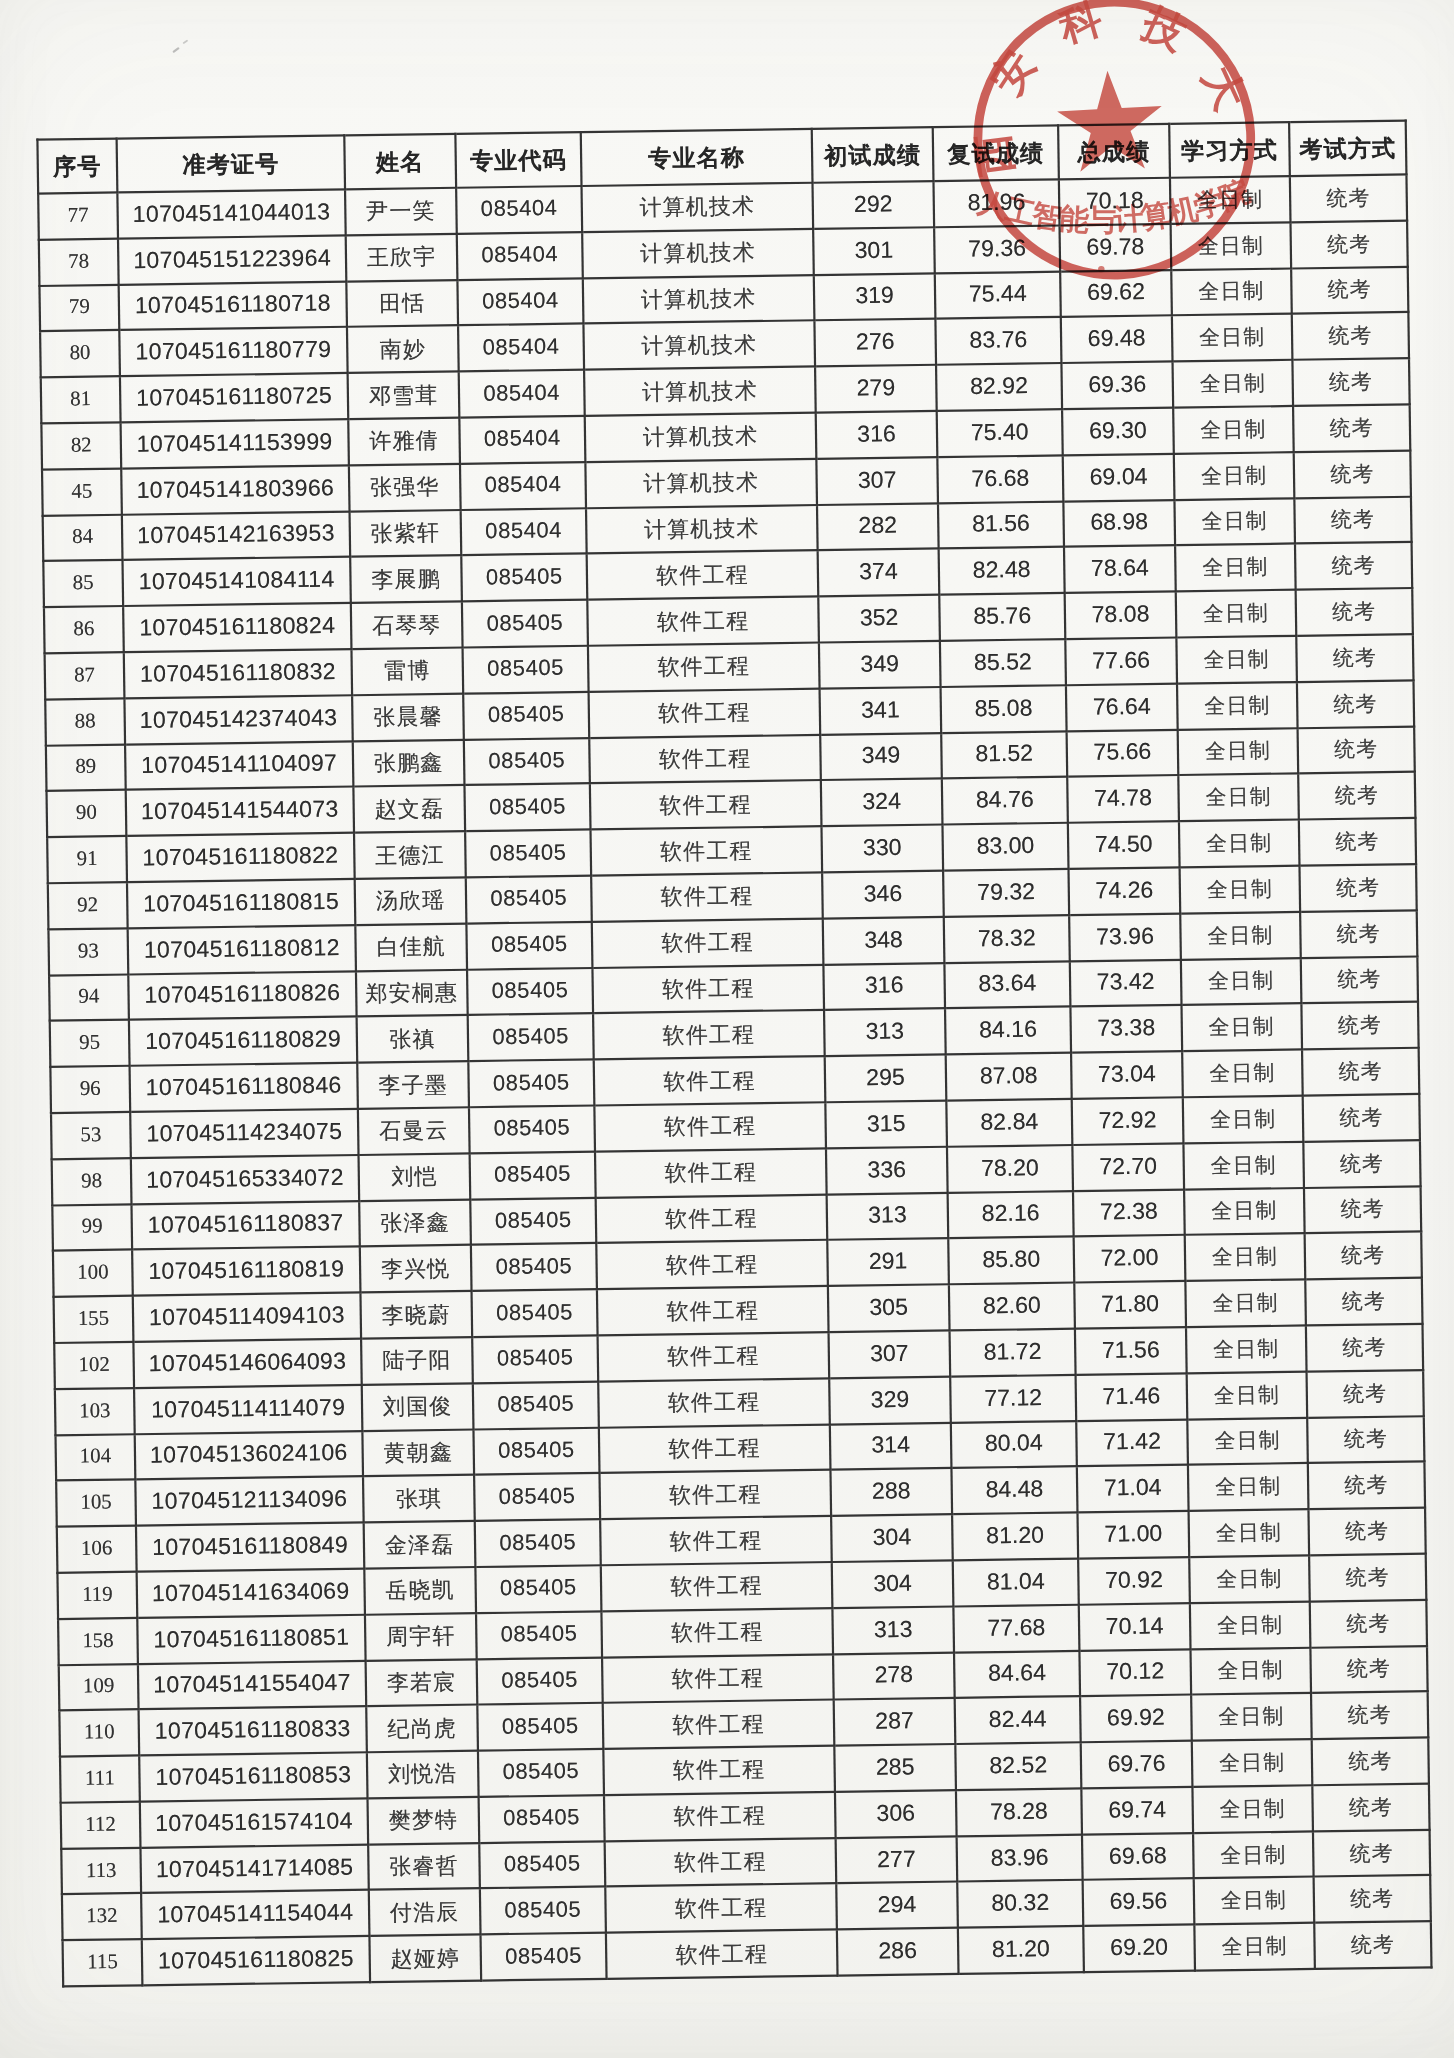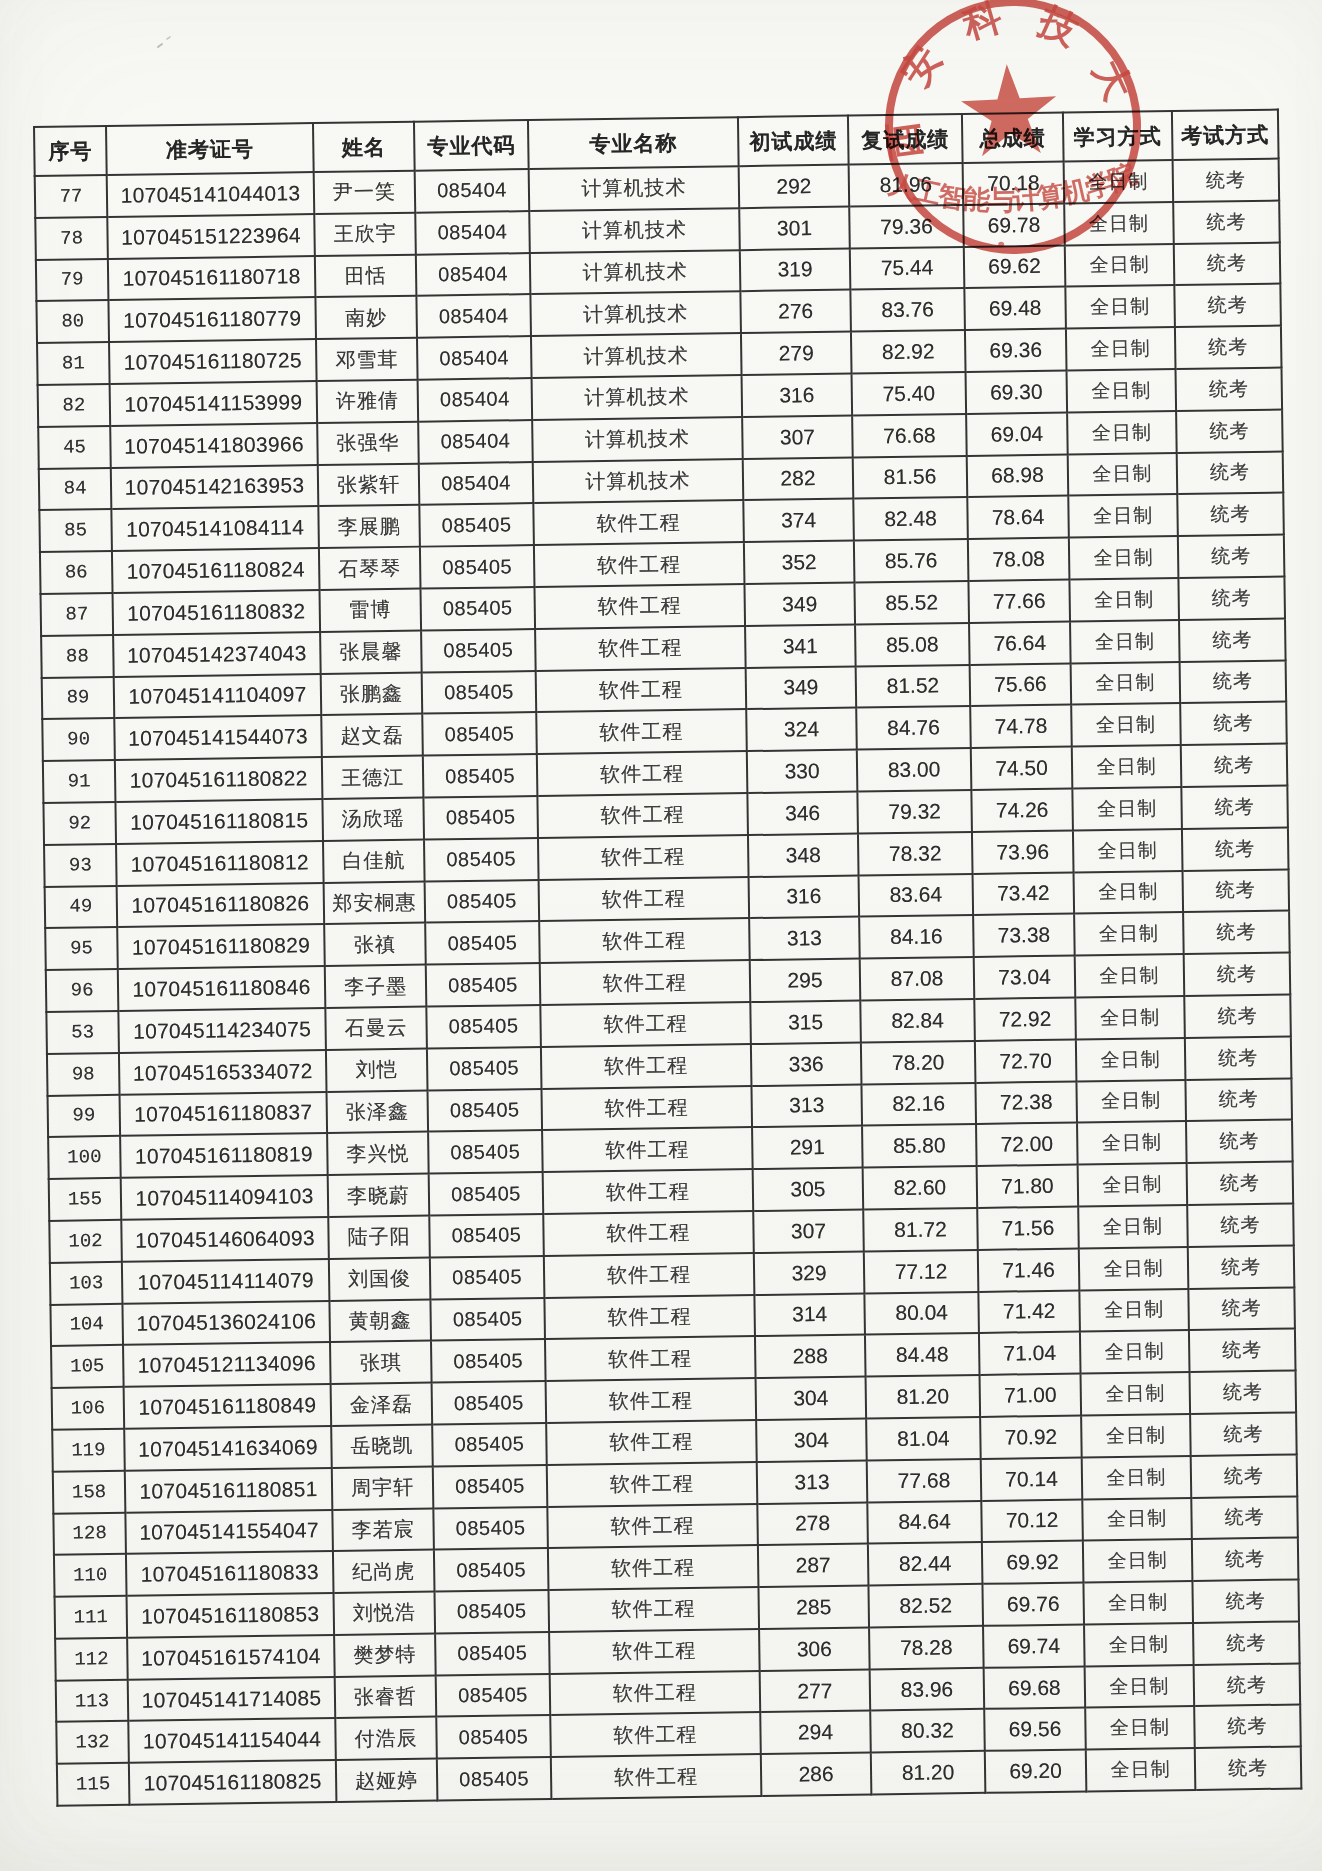--- a/index.html
+++ b/index.html
@@ -30,21 +30,21 @@
     text-align:center;vertical-align:middle;
     padding:0;overflow:hidden;white-space:nowrap;
     text-shadow:0 0 0.6px rgba(45,45,45,0.55);
   }
   .results thead th{
     height:47px;font-weight:bold;font-size:21px;color:#262626;
     font-family:"Liberation Serif","DejaVu Serif",serif;
     letter-spacing:1px;
   }
   .results tbody tr{height:41.8px;}
-  .c-seq   {font-family:Liberation Mono, monospace;font-size:19px;color:#333;}
+  .c-seq   {font-family:Liberation Serif, serif;font-size:19px;color:#333;}
   .c-ticket{font-family:"Liberation Sans","DejaVu Sans",sans-serif;font-size:21px;color:#2d2d2d;letter-spacing:0.3px;}
   .c-name  {font-size:20px;color:#3a3a3a;letter-spacing:1px;}
   .c-code  {font-family:"Liberation Sans","DejaVu Sans",sans-serif;font-size:20px;color:#2f2f2f;letter-spacing:0.5px;}
   .c-major {font-size:20px;color:#3d3d3d;letter-spacing:1px;}
   .c-num   {font-family:"Liberation Sans","DejaVu Sans",sans-serif;font-size:21px;color:#2d2d2d;}
   .c-mode,.c-exam{font-size:19px;color:#424242;letter-spacing:1px;}
   .stamp{
     position:absolute;left:858px;top:-24px;width:310px;height:300px;
     transform:rotate(-3deg);transform-origin:50% 50%;
     mix-blend-mode:multiply;opacity:0.92;
@@ -306,21 +306,21 @@
       <td class="c-code">085405</td>
       <td class="c-major">软件工程</td>
       <td class="c-num">348</td>
       <td class="c-num">78.32</td>
       <td class="c-num">73.96</td>
       <td class="c-mode">全日制</td>
       <td class="c-exam">统考</td>
     </tr>
 
     <tr>
-      <td class="c-seq">49</td>
+      <td class="c-seq">94</td>
       <td class="c-ticket">107045161180826</td>
       <td class="c-name">郑安桐惠</td>
       <td class="c-code">085405</td>
       <td class="c-major">软件工程</td>
       <td class="c-num">316</td>
       <td class="c-num">83.64</td>
       <td class="c-num">73.42</td>
       <td class="c-mode">全日制</td>
       <td class="c-exam">统考</td>
     </tr>
@@ -501,21 +501,21 @@
       <td class="c-code">085405</td>
       <td class="c-major">软件工程</td>
       <td class="c-num">313</td>
       <td class="c-num">77.68</td>
       <td class="c-num">70.14</td>
       <td class="c-mode">全日制</td>
       <td class="c-exam">统考</td>
     </tr>
 
     <tr>
-      <td class="c-seq">128</td>
+      <td class="c-seq">109</td>
       <td class="c-ticket">107045141554047</td>
       <td class="c-name">李若宸</td>
       <td class="c-code">085405</td>
       <td class="c-major">软件工程</td>
       <td class="c-num">278</td>
       <td class="c-num">84.64</td>
       <td class="c-num">70.12</td>
       <td class="c-mode">全日制</td>
       <td class="c-exam">统考</td>
     </tr>

